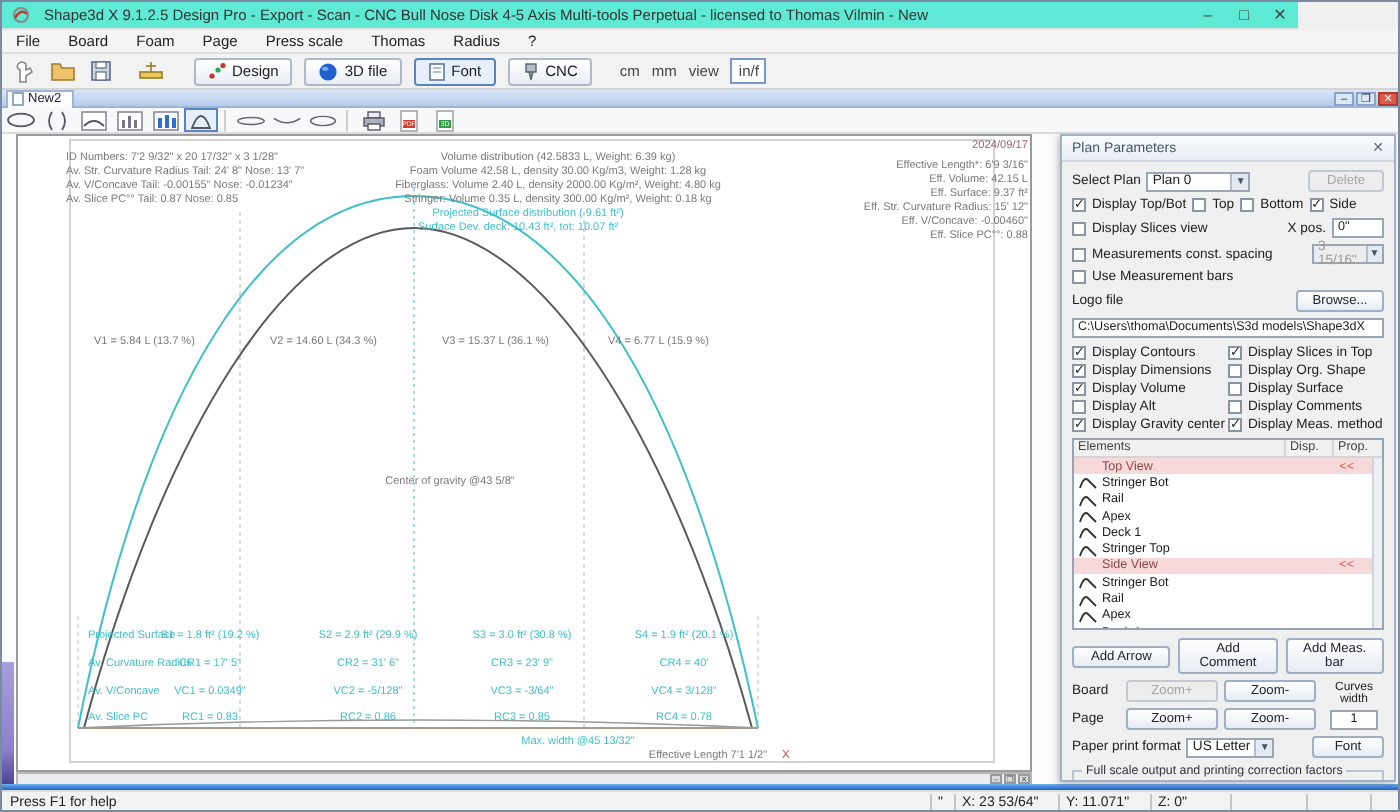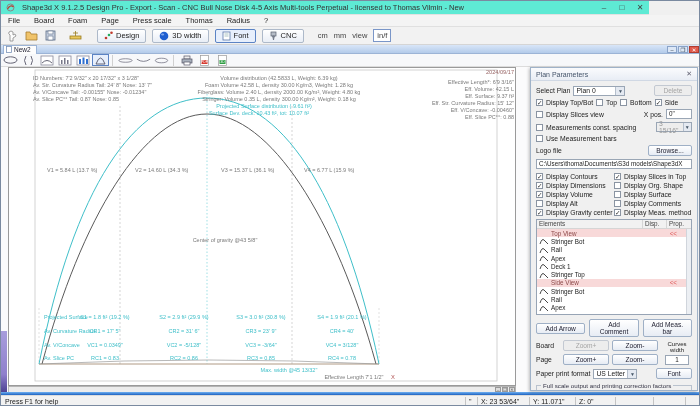--- a/index.html
+++ b/index.html
@@ -133,21 +133,21 @@
           <circle cx="5" cy="4" r="1.3" fill="#27ae60"></circle>
           <circle cx="7.5" cy="1.8" r="1.3" fill="#c0392b"></circle>
         </svg>
       <span>Design</span>
     </span>
     <span class="tbtn">
       <svg width="10" height="10" viewBox="0 0 10 10">
           <circle cx="5" cy="5" r="4.3" fill="#1f5fd0"></circle>
           <ellipse cx="3.6" cy="3.4" rx="1.6" ry="1" fill="#7fa8ee"></ellipse>
         </svg>
-      <span>3D width</span>
+      <span>3D file</span>
     </span>
     <span class="tbtn sel">
       <svg width="9" height="10" viewBox="0 0 9 10">
           <rect x="1" y="1" width="7" height="8" fill="#fff" stroke="#5a78a8" stroke-width="0.8"></rect>
           <line x1="2.5" y1="3" x2="6.5" y2="3" stroke="#8aa" stroke-width="0.7"></line>
           <line x1="2.5" y1="5" x2="6.5" y2="5" stroke="#8aa" stroke-width="0.7"></line>
         </svg>
       <span>Font</span>
     </span>
     <span class="tbtn">

